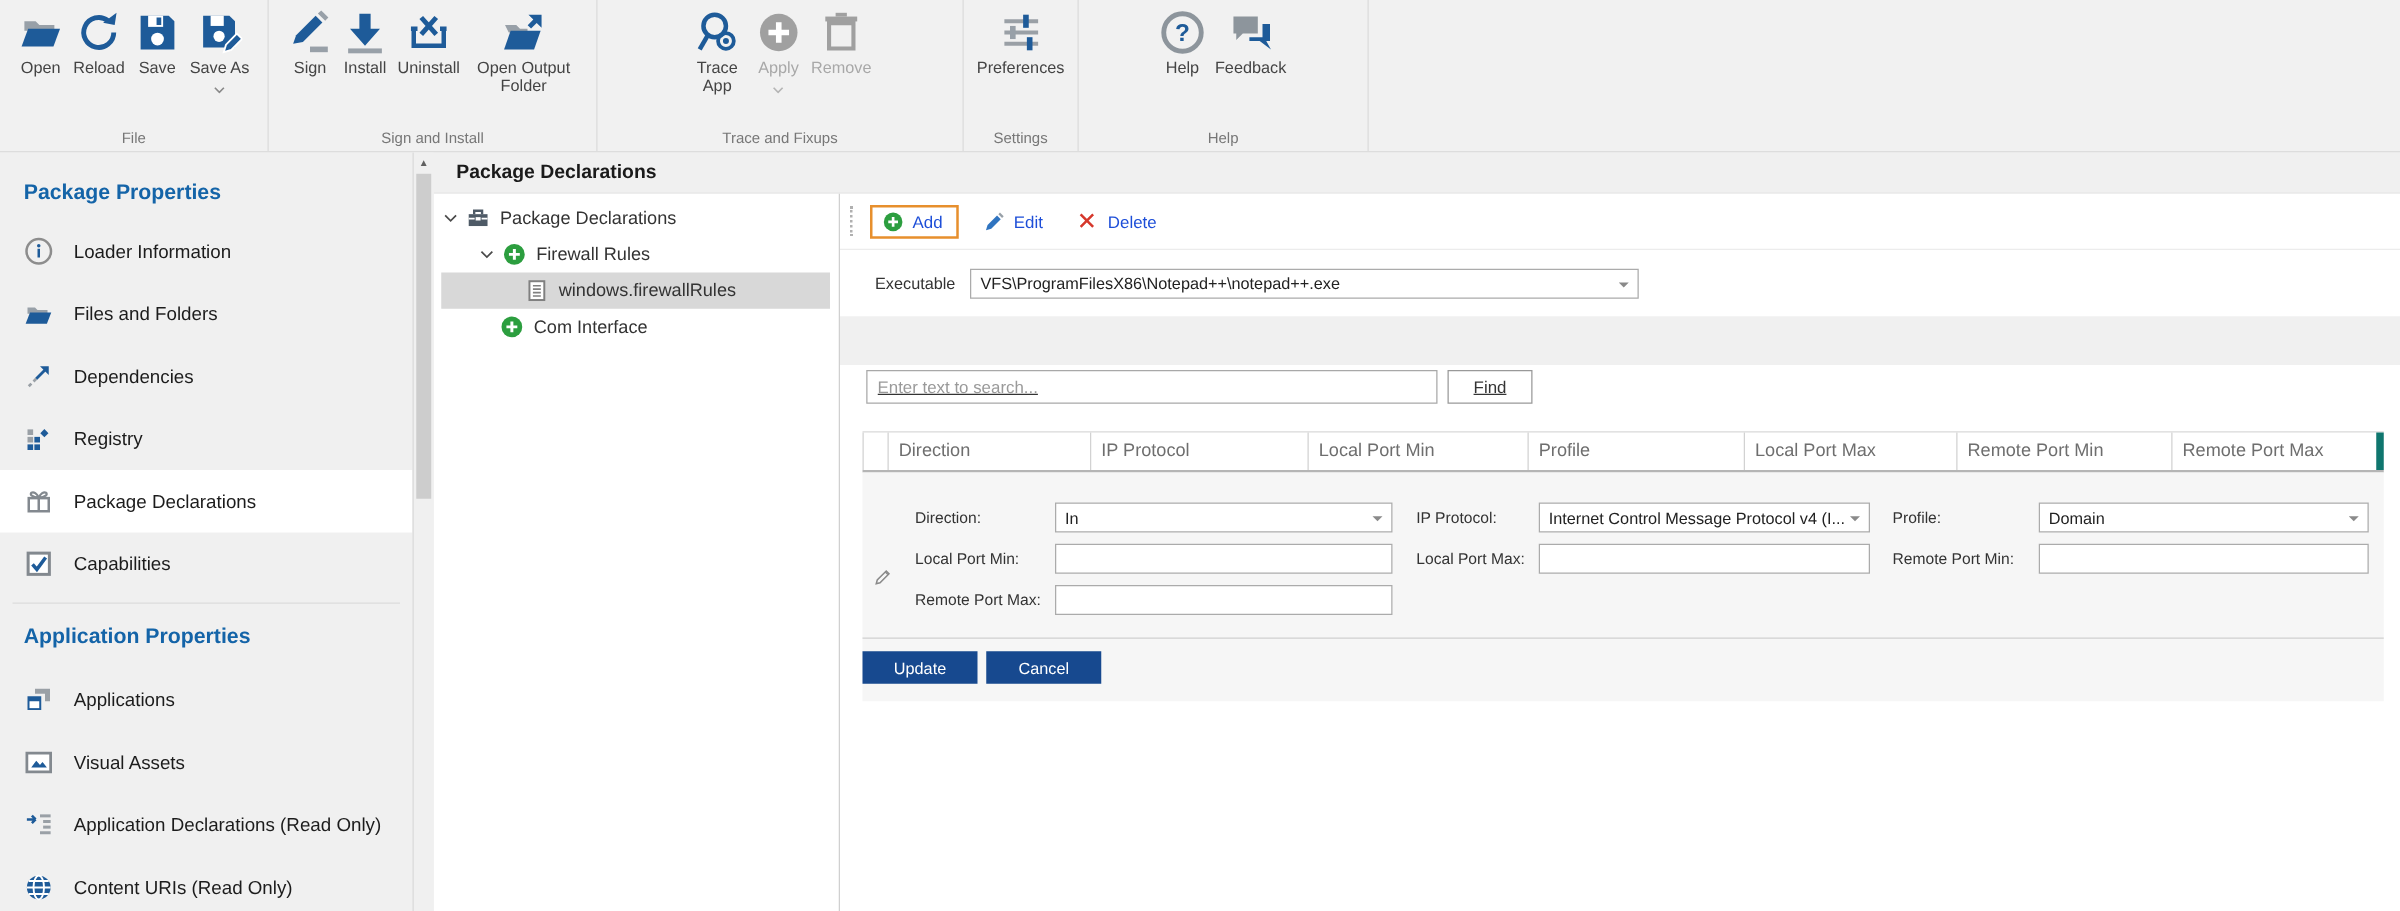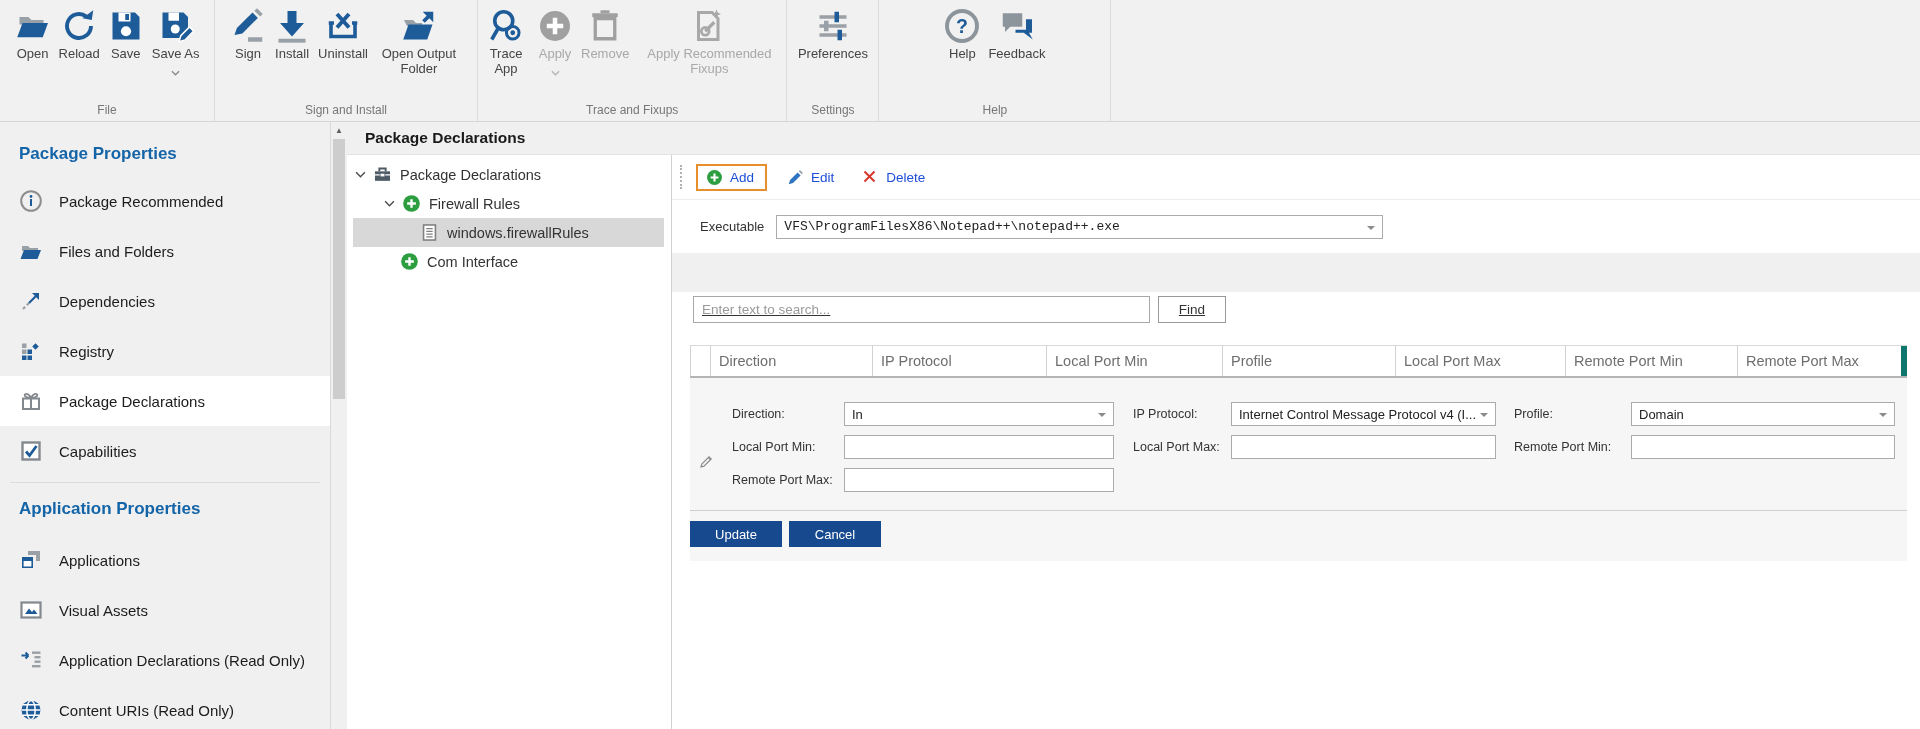--- a/index.html
+++ b/index.html
@@ -48,21 +48,21 @@
   
   .detail { flex:1; background:#f0f0f0; display:flex; flex-direction:column; min-width:0; }
   .dtoolbar { height:45px; background:#fff; border-bottom:1px solid #ececec; display:flex; align-items:center; padding-left:8px; gap:12px; }
   .grip { height:24px; border-left:2px dotted #b0b0b0; margin-right:2px; }
   .tbtn { display:flex; align-items:center; gap:7px; font-size:13.5px; color:#1d4ed8; padding:4px 8px; cursor:default; }
   .tbtn.add { border:2px solid #e78f2d; padding:3px 11px 3px 8px; }
   .tico { width:17px; height:17px; display:flex; }
   .exec-sec { background:#fff; height:53px; display:flex; align-items:center; padding-left:28px; gap:12px; font-size:13px; color:#333; }
   .combo { position:relative; background:#fff; border:1px solid #ababab; height:24px; display:flex; align-items:center; padding:0 20px 0 7px; font-size:13px; color:#222; white-space:nowrap; overflow:hidden; cursor:default; }
   .combo::after { content:""; position:absolute; right:7px; top:10px; border:4px solid transparent; border-top-color:#8a8a8a; }
-  .exec-combo { width:607px;font-family:Liberation Mono, monospace; }
+  .exec-combo { width:535px; }
   .gap-band { height:39px; }
   .dmain { flex:1; background:#fff; padding-top:4px; position:relative; min-height:0; }
 
   .search-row { display:flex; gap:8px; margin-left:21px;text-decoration:underline; }
   .search-input { width:457px; height:27px; border:1px solid #a8a8a8; font-size:13.5px; padding:0 8px; color:#333; font-family:"Liberation Sans",sans-serif; }
   .search-input::placeholder { color:#9a9a9a; }
   .find-btn { width:68px; height:27px; background:#fff; border:1px solid #999; font-size:13.5px; color:#333; font-family:"Liberation Sans",sans-serif; cursor:default; }
 
   .grid { margin:22px 0 0 18px; width:1217px; }
   .ghead { display:flex; height:33px; background:#fff; border-top:1px solid #d9d9d9; border-bottom:2px solid #b5b5b5; }
@@ -212,31 +212,20 @@
       <div class="rbtn disabled">
         <span class="ricon">
             <svg width="36" height="36" viewBox="0 0 24 24">
               <path d="M5.5 7h13v13.5h-13z" fill="none" stroke="#a0a0a0" stroke-width="2.2"></path>
               <rect x="3.5" y="3.5" width="17" height="2.6" fill="#a0a0a0"></rect>
               <rect x="9" y="1.5" width="6" height="2" fill="#a0a0a0"></rect>
             </svg>
           </span>
         <span class="rlabel">Remove</span>
       </div>
-      <div class="rbtn disabled" style="max-width:150px">
-        <span class="ricon">
-            <svg width="36" height="36" viewBox="0 0 24 24">
-              <path d="M5 3h9l4 4v14H5z" fill="none" stroke="#a8a8a8" stroke-width="2"></path>
-              <path d="M17 1l.9 2.1L20 4l-2.1.9L17 7l-.9-2.1L14 4l2.1-.9z" fill="#a8a8a8"></path>
-              <path d="M9.5 15.5l6-6" stroke="#a8a8a8" stroke-width="2.2"></path>
-              <circle cx="9.5" cy="15.5" r="2.6" fill="none" stroke="#a8a8a8" stroke-width="1.8"></circle>
-            </svg>
-          </span>
-        <span class="rlabel">Apply Recommended Fixups</span>
-      </div>
     </div>
     <div class="rgroup-label">Trace and Fixups</div>
   </div>
 
   <div class="rgroup" style="min-width:92px">
     <div class="rbtns">
       <div class="rbtn">
         <span class="ricon">
             <svg width="36" height="36" viewBox="0 0 24 24">
               <path d="M3 6h18M3 12h18M3 18h18" stroke="#9aa0a6" stroke-width="2.2"></path>
@@ -285,21 +274,21 @@
       <div class="side-heading">Package Properties</div>
 
       <div class="side-item">
         <span class="sicon">
             <svg width="24" height="24" viewBox="0 0 24 24">
               <circle cx="12" cy="12" r="9.8" fill="none" stroke="#8d8d8d" stroke-width="2"></circle>
               <circle cx="12" cy="7.5" r="1.4" fill="#1e5b99"></circle>
               <rect x="11" y="10" width="2" height="7" fill="#1e5b99"></rect>
             </svg>
           </span>
-        <span>Package Recommended</span>
+        <span>Loader Information</span>
       </div>
       <div class="side-item">
         <span class="sicon">
             <svg width="24" height="24" viewBox="0 0 24 24">
               <path d="M3 7h6l2 2h8v3H3z" fill="#98a0a8"></path>
               <path d="M1.5 20L5 11h17l-3.5 9z" fill="#1e5b99"></path>
             </svg>
           </span>
         <span>Files and Folders</span>
       </div>

